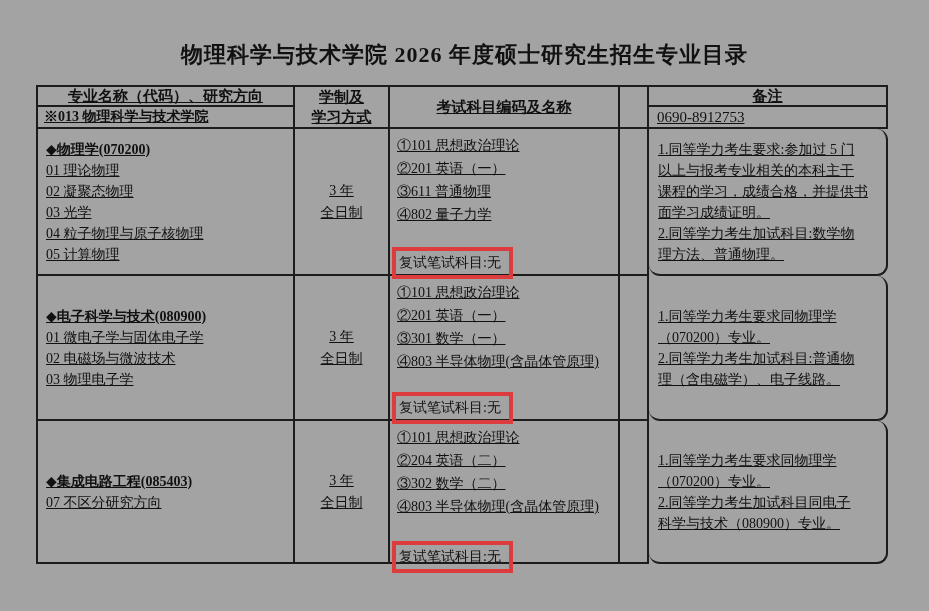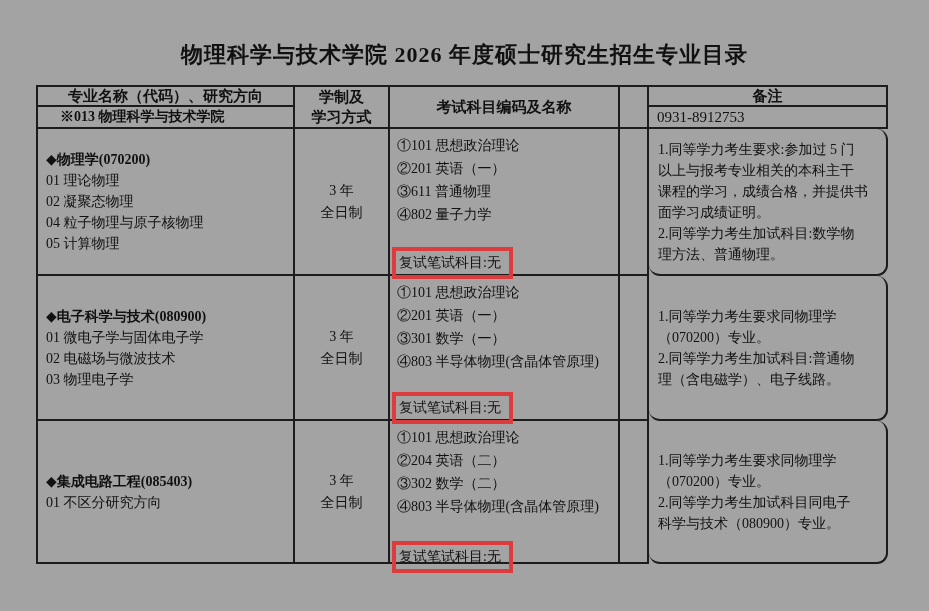--- a/index.html
+++ b/index.html
@@ -10,35 +10,35 @@
   }
   .title{
     position:absolute;top:40px;left:0;width:929px;text-align:center;
     font-size:22px;font-weight:bold;letter-spacing:1px;
   }
   .tbl{
     position:absolute;left:36px;top:85px;
     display:grid;
     grid-template-columns:257px 95px 230px 29px 239px;
     grid-template-rows:20px 22px 147px 145px 143px;
-    border-top:2px solid #1c1c1c;border-left:2px solid #1c1c1c;
+    border-top:2px solid #1c1c1c;border-left:2px solid #1c1c1c;text-decoration:underline;
   }
   .cell{
     box-sizing:border-box;
     border-right:2px solid #1c1c1c;border-bottom:2px solid #1c1c1c;
     display:flex;flex-direction:column;justify-content:center;
     font-size:14px;line-height:21px;
   }
   
   .c1{grid-column:1}.c2{grid-column:2}.c3{grid-column:3}.c4{grid-column:4}.c5{grid-column:5}
   .hr1{grid-row:1}.hr2{grid-row:2}.hsp{grid-row:1/3}
   .r1{grid-row:3}.r2{grid-row:4}.r3{grid-row:5}
   
   .hcell{font-weight:bold;font-size:15px;text-align:center;line-height:18px;}
-  .hA2{justify-content:center;text-align:left;padding-left:22px;font-size:14px;}
+  .hA2{justify-content:center;text-align:left;padding-left:6px;font-size:14px;}
   .hB{line-height:20px;}
   .hD2{font-weight:normal;text-align:left;padding-left:8px;font-size:15px;}
   
   .program-cell{padding-left:8px;padding-right:16px;}
   .program{font-weight:bold;}
   .duration-cell{text-align:center;line-height:22px;}
   .exam-cell{justify-content:flex-start;position:relative;padding:5px 4px 0 7px;line-height:23px;}
   .note-cell{padding:0 6px 0 9px;border-radius:11px;}
   .retest-box{
     position:absolute;left:2px;bottom:-5px;z-index:2;
@@ -62,27 +62,28 @@
     <div class="cell c3 hsp hcell">考试科目编码及名称</div>
 
     <div class="cell c2 hsp hcell hB">
       <div>学制及</div>
       <div>学习方式</div>
     </div>
 
     <div class="cell c4 hsp"></div>
 
     <div class="cell c5 hr1 hcell">备注</div>
-    <div class="cell c5 hr2 hcell hD2">0931-8912753</div>
+    <div class="cell c5 hr2 hcell hD2">0690-8912753</div>
 
     <div class="cell c1 r1 program-cell">
       <div class="program">◆物理学(070200)</div>
       <div>
           <div class="dir-line">01 理论物理</div>
           <div class="dir-line">02 凝聚态物理</div>
+          <div class="dir-line">03 光学</div>
           <div class="dir-line">04 粒子物理与原子核物理</div>
           <div class="dir-line">05 计算物理</div>
         </div>
     </div>
     <div class="cell c2 r1 duration-cell">
       <div>3 年</div>
       <div>全日制</div>
     </div>
     <div class="cell c3 r1 exam-cell">
       <div>
@@ -136,21 +137,21 @@
           <div class="note-line">1.同等学力考生要求同物理学</div>
           <div class="note-line">（070200）专业。</div>
           <div class="note-line">2.同等学力考生加试科目:普通物</div>
           <div class="note-line">理（含电磁学）、电子线路。</div>
         </div>
     </div>
 
     <div class="cell c1 r3 program-cell">
       <div class="program">◆集成电路工程(085403)</div>
       <div>
-          <div class="dir-line">01 不区分研究方向</div>
+          <div class="dir-line">07 不区分研究方向</div>
         </div>
     </div>
     <div class="cell c2 r3 duration-cell">
       <div>3 年</div>
       <div>全日制</div>
     </div>
     <div class="cell c3 r3 exam-cell">
       <div>
           <div class="subj-line">①101 思想政治理论</div>
           <div class="subj-line">②204 英语（二）</div>

